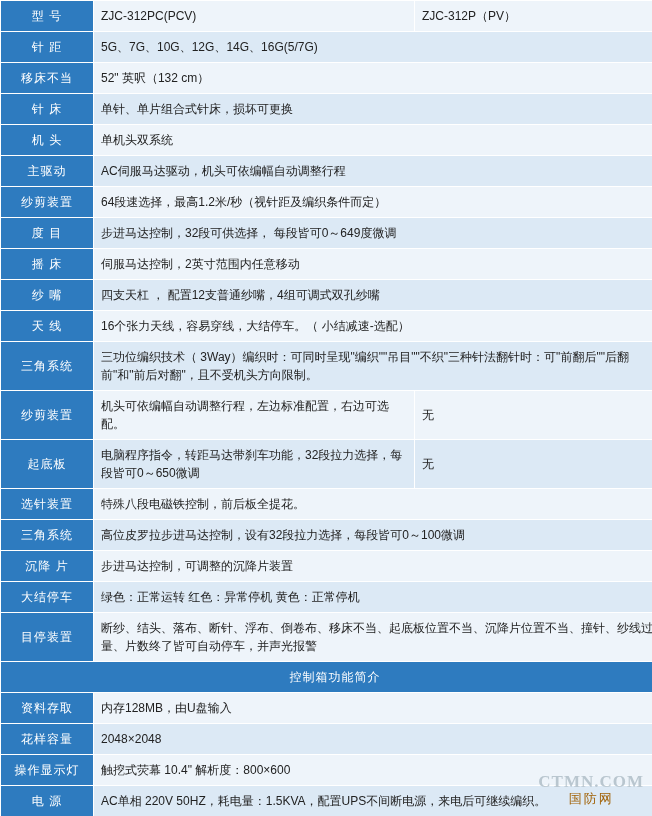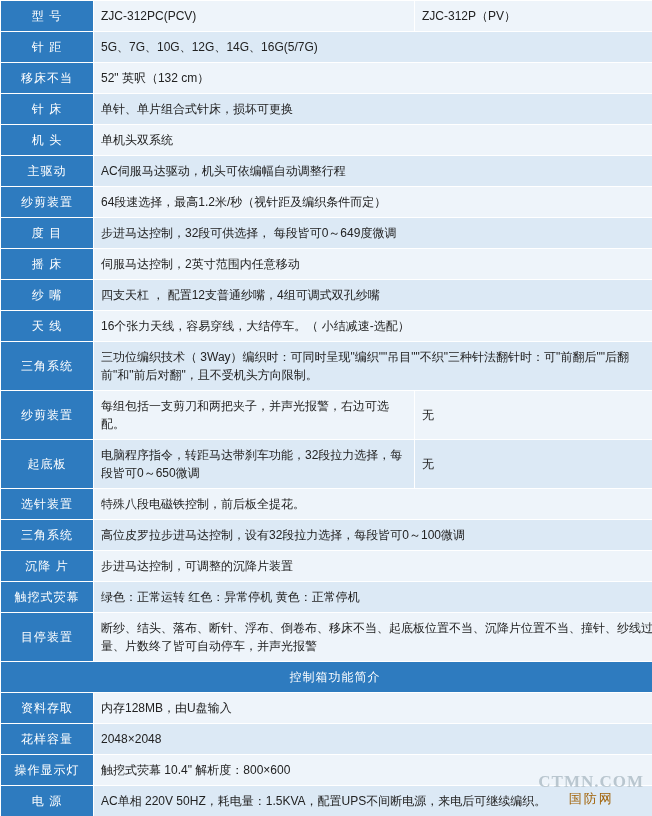--- a/index.html
+++ b/index.html
@@ -130,42 +130,42 @@
       <tr>
         <td class="label">天 线</td>
         <td class="val" colspan="2">16个张力天线，容易穿线，大结停车。（ 小结减速-选配）</td>
       </tr>
       <tr class="alt">
         <td class="label">三角系统</td>
         <td class="val" colspan="2">三功位编织技术（ 3Way）编织时：可同时呈现"编织""吊目""不织"三种针法翻针时：可"前翻后""后翻前"和"前后对翻"，且不受机头方向限制。</td>
       </tr>
       <tr>
         <td class="label">纱剪装置</td>
-        <td class="val val-a">每组包括一支剪刀和两把夹子，并声光报警，右边可选配。</td>
+        <td class="val val-a">机头可依编幅自动调整行程，左边标准配置，右边可选配。</td>
         <td class="val val-b">无</td>
       </tr>
       <tr class="alt">
         <td class="label">起底板</td>
         <td class="val val-a">电脑程序指令，转距马达带刹车功能，32段拉力选择，每段皆可0～650微调</td>
         <td class="val val-b">无</td>
       </tr>
       <tr>
         <td class="label">选针装置</td>
         <td class="val" colspan="2">特殊八段电磁铁控制，前后板全提花。</td>
       </tr>
       <tr class="alt">
         <td class="label">三角系统</td>
         <td class="val" colspan="2">高位皮罗拉步进马达控制，设有32段拉力选择，每段皆可0～100微调</td>
       </tr>
       <tr>
         <td class="label">沉降 片</td>
         <td class="val" colspan="2">步进马达控制，可调整的沉降片装置</td>
       </tr>
       <tr class="alt">
-        <td class="label">触挖式荧幕</td>
+        <td class="label">大结停车</td>
         <td class="val" colspan="2">绿色：正常运转 红色：异常停机 黄色：正常停机</td>
       </tr>
       <tr>
         <td class="label">目停装置</td>
         <td class="val" colspan="2">断纱、结头、落布、断针、浮布、倒卷布、移床不当、起底板位置不当、沉降片位置不当、撞针、纱线过量、片数终了皆可自动停车，并声光报警</td>
       </tr>
       <tr>
         <td class="section" colspan="3">控制箱功能简介</td>
       </tr>
       <tr>

